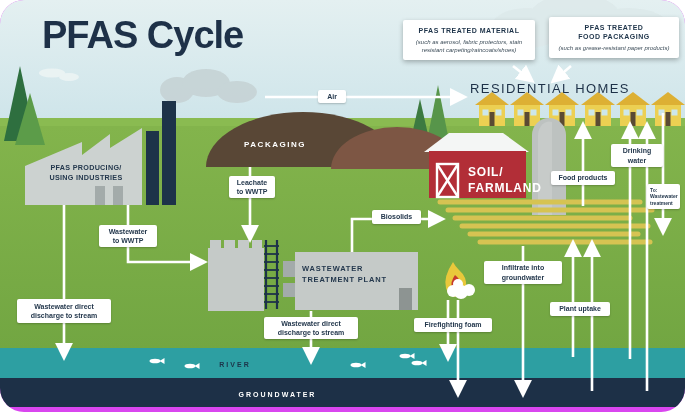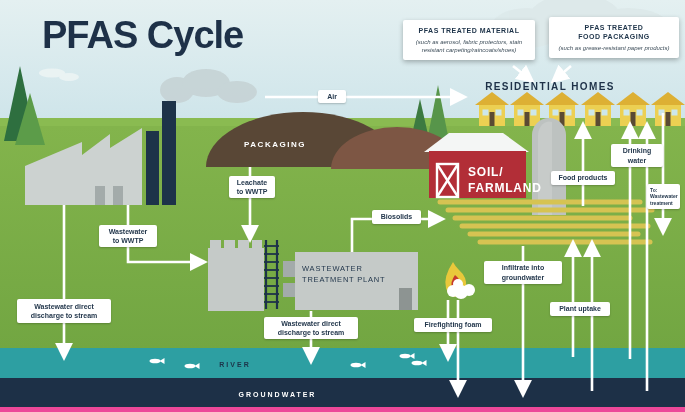--- a/index.html
+++ b/index.html
@@ -1,17 +1,17 @@
 <!DOCTYPE html>
 <html><head>
 <meta charset="utf-8">
 <style>
   html,body{margin:0;padding:0;background:#fff;}
-  #stage{position:relative;width:685px;height:412px;overflow:hidden;background:#ec4899;
-         font-family:"Liberation Sans","DejaVu Sans",sans-serif;}
+  #stage{position:relative;width:685px;height:412px;overflow:hidden;background:#d946ef;
+         font-family:"Liberation Sans","DejaVu Sans",sans-serif;border-radius:24px;}
   .abs{position:absolute;}
   .pre{white-space:pre-line;}
   
   #sky{left:0;top:0;width:685px;height:140px;background:linear-gradient(#e4f0f1,#cbe3e9);}
   #hill{left:0;top:118px;width:685px;height:20px;background:#8abb51;}
   #grass{left:0;top:126px;width:685px;height:222px;background:linear-gradient(#83b44c,#72a642);}
   #river{left:0;top:348px;width:685px;height:30px;background:#2d9fa2;}
   #groundwater{left:0;top:378px;width:685px;height:29px;background:#1d3047;}
   
   #main-title{left:42px;top:14px;font-size:38px;font-weight:bold;color:#1e3148;letter-spacing:-1px;}
@@ -187,25 +187,27 @@
   <div class="abs callout" style="left:403px;top:20px;width:132px;">
     <div class="c-title pre">PFAS TREATED MATERIAL</div>
     <div class="c-sub">(such as aerosol, fabric protectors, stain resistant carpeting/raincoats/shoes)</div>
   </div>
   <div class="abs callout" style="left:549px;top:17px;width:130px;">
     <div class="c-title pre">PFAS TREATED
 FOOD PACKAGING</div>
     <div class="c-sub">(such as grease-resistant paper products)</div>
   </div>
 
-  <div class="abs" style="left:455px;top:81px;width:190px;text-align:center;font-size:10px;font-weight:bold;color:#1e3148;letter-spacing:1.4px;">RESIDENTIAL HOMES</div>
+  <div class="abs" style="left:455px;top:81px;width:190px;text-align:center;font-size:13px;font-weight:normal;color:#1e3148;letter-spacing:1.4px;">RESIDENTIAL HOMES</div>
   <div class="abs scene-label" style="left:240px;top:140px;width:70px;text-align:center;font-size:8px;letter-spacing:1.5px;">PACKAGING</div>
+  <div class="abs" style="left:38px;top:163px;width:96px;text-align:center;font-size:7.2px;font-weight:bold;color:#24384d;letter-spacing:.3px;line-height:1.35;"><span class="pre">PFAS PRODUCING/
+USING INDUSTRIES</span></div>
   <div class="abs scene-label pre" style="left:468px;top:165px;font-size:12px;letter-spacing:.8px;line-height:1.3;">SOIL/
 FARMLAND</div>
-  <div class="abs pre" style="left:302px;top:264px;font-size:7.5px;font-weight:normal;color:#24384d;letter-spacing:.8px;line-height:1.4;">WASTEWATER
+  <div class="abs pre" style="left:302px;top:264px;font-size:7.5px;font-weight:bold;color:#24384d;letter-spacing:.8px;line-height:1.4;">WASTEWATER
 TREATMENT PLANT</div>
   <div class="abs" style="left:200px;top:361px;width:70px;text-align:center;font-size:7px;font-weight:bold;color:#1d3349;letter-spacing:2px;">RIVER</div>
   <div class="abs" style="left:235px;top:391px;width:85px;text-align:center;font-size:7px;font-weight:bold;color:#fff;letter-spacing:2px;">GROUNDWATER</div>
 
   <div class="abs flow-label" style="left:318px;top:90px;width:28px;height:13px;">Air</div>
   <div class="abs flow-label pre" style="left:99px;top:225px;width:58px;height:22px;">Wastewater
 to WWTP</div>
   <div class="abs flow-label pre" style="left:17px;top:299px;width:94px;height:24px;">Wastewater direct
 discharge to stream</div>
   <div class="abs flow-label pre" style="left:229px;top:176px;width:46px;height:22px;">Leachate

